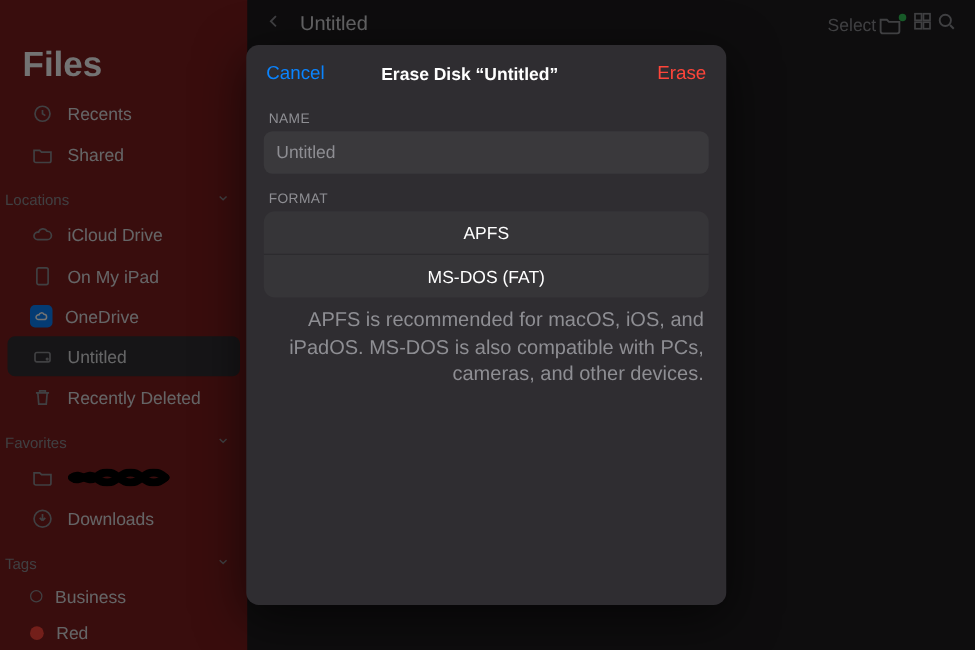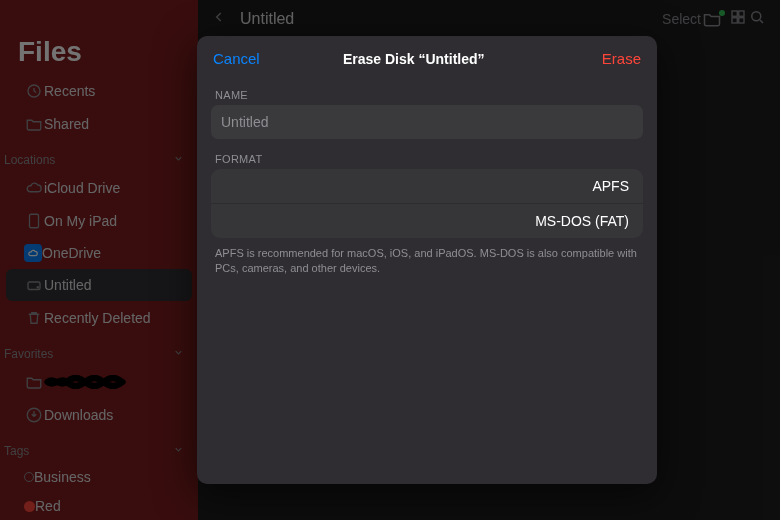--- a/index.html
+++ b/index.html
@@ -6,50 +6,50 @@
   body { width:780px; height:520px; overflow:hidden; background:#000; }
   .app { width:780px; height:520px; background:#1c1b1d; display:flex; position:relative; border-radius:10px; }
   
   .dim { position:absolute; inset:0; background:rgba(0,0,0,0.55); z-index:5; }
 
   
   .sidebar { width:198px; background:#7f1d1d; padding:6px 0 0 0; }
   .sb-top { display:flex; align-items:center; justify-content:space-between; padding:6px 14px 2px 18px; }
   .sb-title { font-size:28px; font-weight:700; color:#fff; padding:4px 0 6px 18px;}
   .sb-group-title { font-size:12px; color:#8e8e93; padding:12px 14px 4px 4px; display:flex; align-items:center; justify-content:space-between;}
-  .sb-row { display:flex; align-items:center; padding:6px 10px 6px 18px; font-size:14px; color:#e0e0e3; border-radius:6px; margin:1px 6px;}
+  .sb-row { display:flex; align-items:center; gap:10px; padding:6px 10px 6px 18px; font-size:14px; color:#e0e0e3; border-radius:6px; margin:1px 6px;}
   .sb-row.active { background:#313033; }
   .sb-row .ic { width:20px; height:20px; display:flex; align-items:center; justify-content:center; color:#8e8e93; }
   .sb-row .ic svg { width:18px; height:18px; stroke:#8e8e93; }
   .tag-dot { width:11px; height:11px; border-radius:50%; }
   .tag-dot.hollow { border:1.5px solid #8e8e93; background:transparent; width:10px; height:10px;}
   .scribble { width:82px; height:14px; }
 
   
   .main { flex:1; background:#1f1e20; position:relative; }
   .main-header { display:flex; align-items:center; gap:14px; padding:8px 14px; color:#e0e0e3; font-size:16px; }
   .main-header .title { flex:1; }
   .main-header .right { display:flex; gap:1px; align-items:center; color:#8e8e93;}
   .ellipsis-bar { position:absolute; top:2px; left:50%; transform:translateX(-50%); color:#8e8e93; font-size:14px; letter-spacing:1px;}
 
   
-  .modal { position:absolute; z-index:10; left:197px; top:36px; width:460px; height:448px; background:#2f2d31; border-radius:10px; box-shadow:0 10px 40px rgba(0,0,0,0.6); display:flex; flex-direction:column; }
+  .modal { position:absolute; z-index:10; left:197px; top:36px; width:384px; height:448px; background:#2f2d31; border-radius:10px; box-shadow:0 10px 40px rgba(0,0,0,0.6); display:flex; flex-direction:column; }
   .modal-header { display:flex; align-items:center; justify-content:space-between; padding:14px 16px 8px 16px; font-size:14px; }
   .btn-cancel { color:#0a84ff; font-size:15px; cursor:pointer;}
   .btn-erase { color:#ff453a; font-size:15px; cursor:pointer;margin-left:34px;}
   .modal-title { color:#fff; font-size:14px; font-weight:600; }
   .section-label { font-size:11px; color:#8e8e93; letter-spacing:0.3px; padding:14px 16px 4px 18px; text-transform:uppercase;}
   .name-input-wrap { margin:0 14px; background:#3a393c; border-radius:7px; padding:8px 10px; }
   .name-input { background:transparent; border:0; outline:0; color:#fff; font-size:14px; width:100%; }
   .name-input::placeholder { color:#8e8e93; }
   .format-list { margin:0 14px; background:#363538; border-radius:9px; overflow:hidden; }
-  .fmt-row { display:flex; align-items:center; justify-content:flex-end; padding:9px 14px; font-size:14px; color:#fff; border-bottom:1px solid #2c2b2e; cursor:pointer;}
+  .fmt-row { display:flex; align-items:center; justify-content:center; padding:9px 14px; font-size:14px; color:#fff; border-bottom:1px solid #2c2b2e; cursor:pointer;}
   .fmt-row:last-child { border-bottom:0; }
   .check { color:#0a84ff; font-size:16px; }
-  .help-text { font-size:11px; color:#8e8e93; padding:8px 18px 0 18px; line-height:1.35;}
+  .help-text { font-size:16px; color:#8e8e93; padding:8px 18px 0 18px; line-height:1.35;text-align:right;}
 
   .onedrive-ic{ background:#0a84ff; border-radius:4px; width:18px; height:18px; display:flex; align-items:center; justify-content:center;}
   .onedrive-ic svg{ stroke:#fff; width:13px; height:13px;}
   .badge-dot{ width:6px;height:6px;border-radius:50%; background:#34c759; position:relative; top:-6px; left:-3px;}
 </style>
 </head>
 <body>
 
 <div class="app">
 

